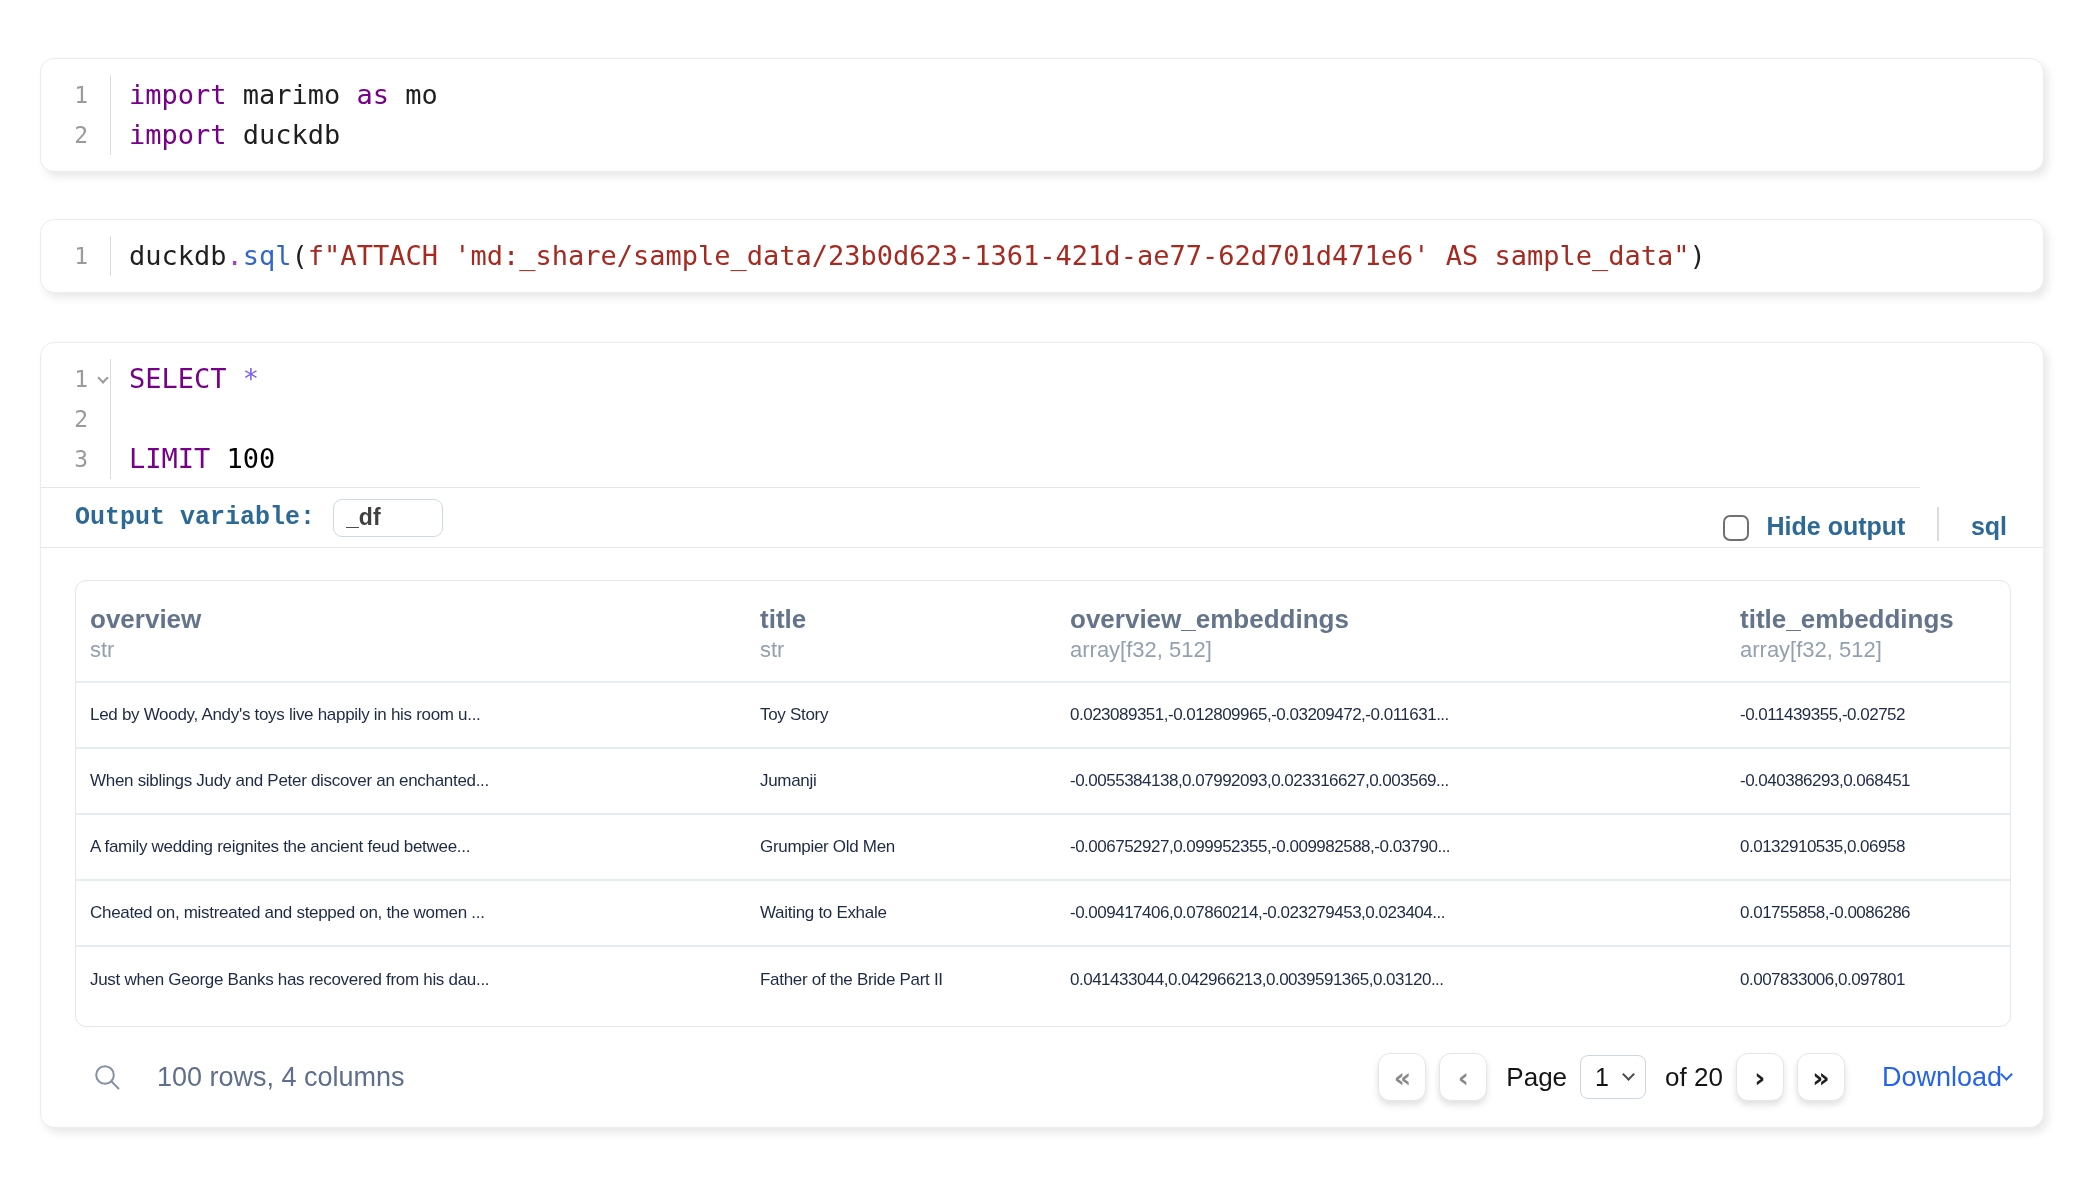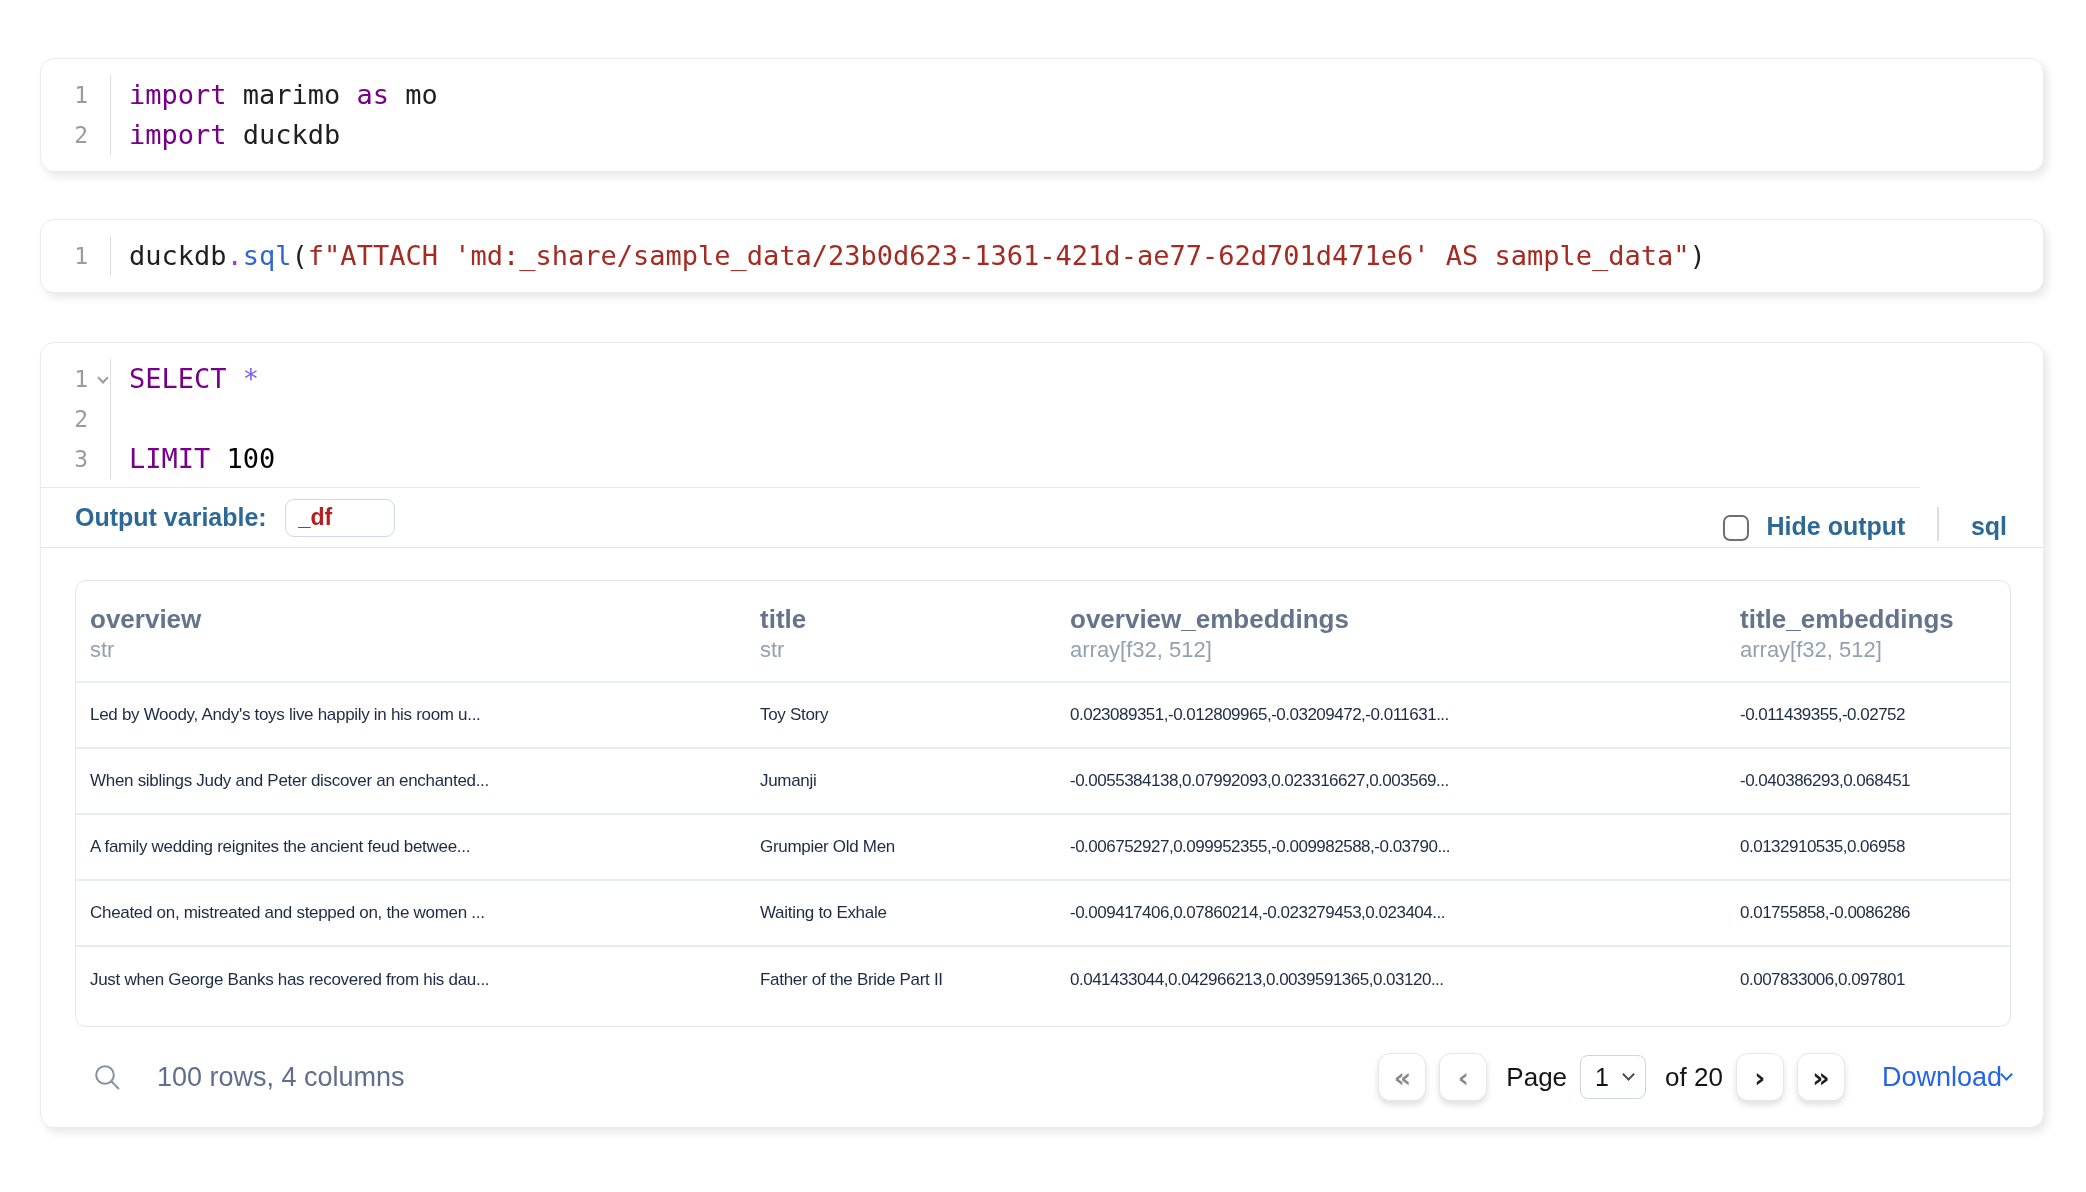--- a/index.html
+++ b/index.html
@@ -55,26 +55,26 @@
   .tok-op  { color:#7a5cf0; }
   .tok-pl  { color:#1f1f1f; }
   
   .editor-divider { border-top:1.5px solid #e7e7e7; margin-right:123px; }
   .outvar-row {
     height:60px; display:flex; align-items:center; justify-content:space-between;
     border-bottom:1.5px solid #e7e7e7;
     padding:0 36px 0 34px;
   }
   .outvar-left { display:flex; align-items:center; gap:18px; }
-  .outvar-label { color:#2d6996; font-weight:bold; font-size:25px; }
+  .outvar-label { color:#2d6996; font-weight:bold; font-size:25px;font-family:Liberation Mono, monospace; }
   .outvar-input {
     width:110px; height:38px;
     border:1.5px solid #cfdae6; border-radius:9px;
     font-family:"Liberation Sans", sans-serif;
-    font-size:23px; font-weight:bold; color:#b91c1c;
+    font-size:23px; font-weight:bold; color:#404040;
     padding:0 12px; outline:none; background:#fff;
   }
   .outvar-right { display:flex; align-items:flex-end; gap:18px;margin-top:13px; }
   .checkbox {
     width:26px; height:26px; border:2.5px solid #707070; border-radius:7px;
     background:#fff; cursor:pointer;
   }
   .hide-output-label { color:#2d6996; font-weight:bold; font-size:25px; }
   .vsep { width:1.5px; height:34px; background:#d9dde3; margin:0 14px; }
   .lang-label { color:#2d6996; font-weight:bold; font-size:25px; cursor:pointer; }

